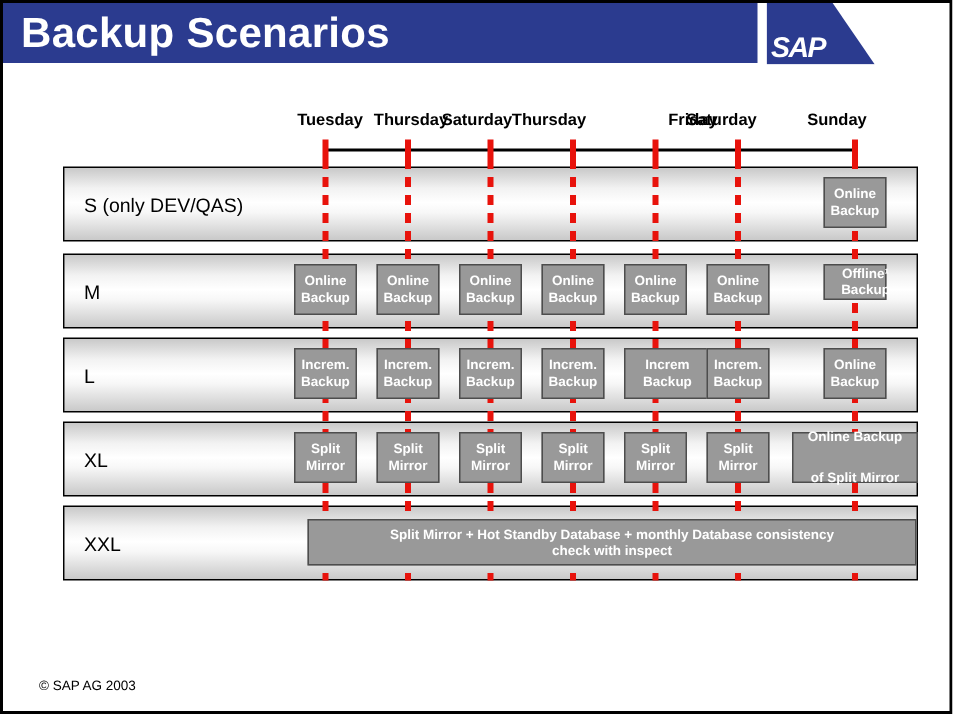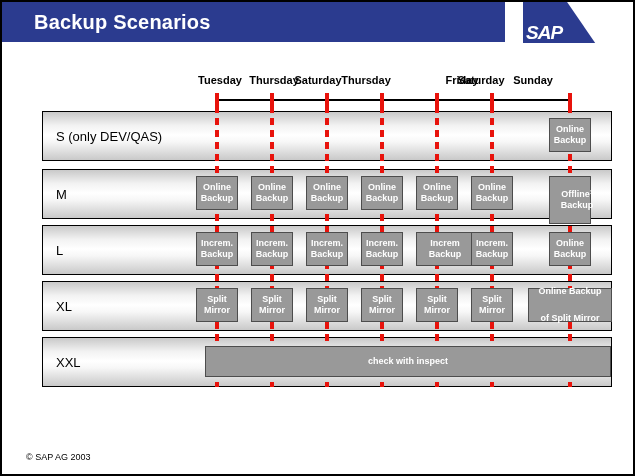--- a/index.html
+++ b/index.html
@@ -1,23 +1,23 @@
 <!DOCTYPE html>
 <html><head>
 <meta charset="utf-8">
 <style>
   html,body{margin:0;padding:0;background:#fff;font-family:"Liberation Sans",sans-serif;}
   .slide{position:relative;width:635px;height:476px;border:2px solid #000;box-sizing:border-box;background:#fff;overflow:hidden;}
 
   
   .title-bar{position:absolute;left:0;top:0;width:503px;height:40px;background:var(--blue);
     display:flex;align-items:center;}
-  .title-bar .title{color:#fff;font-size:20px;font-weight:bold;padding-left:32px;letter-spacing:0.2px;}
+  .title-bar .title{color:#fff;font-size:28px;font-weight:bold;padding-left:12px;letter-spacing:0.2px;}
   .logo{position:absolute;left:509px;top:0;width:76px;height:41px;background:var(--blue);
-    clip-path:polygon(0 0,58% 0,95% 100%,0 100%);margin-left:12px;}
+    clip-path:polygon(0 0,58% 0,95% 100%,0 100%);}
   .logo .logo-text{position:absolute;left:3px;bottom:-1px;color:#fff;font-weight:bold;
     font-style:italic;font-size:19px;letter-spacing:-1px;}
 
   
   .day-label{position:absolute;top:72px;transform:translateX(-50%);font-size:11px;font-weight:bold;color:#000;white-space:nowrap;}
   .axis-line{position:absolute;left:214px;top:97px;width:356px;height:2px;background:#000;}
   .day-tick{position:absolute;top:91px;width:4px;height:13px;background:var(--red);}
   .day-dash{position:absolute;top:104px;width:4px;height:281px;z-index:2;
     background-image:repeating-linear-gradient(to bottom,var(--red) 0px,var(--red) 7px,transparent 7px,transparent 12px);}
 
@@ -59,21 +59,21 @@
         <div class="day-dash" style="left: 323px;"></div>
         <div class="day-label" style="left: 364px;">Thursday</div>
         <div class="day-tick" style="left: 378px;"></div>
         <div class="day-dash" style="left: 378px;"></div>
         <div class="day-label" style="left: 440px; margin-left: 20px;">Friday</div>
         <div class="day-tick" style="left: 433px;"></div>
         <div class="day-dash" style="left: 433px;"></div>
         <div class="day-label" style="left: 479px;">Saturday</div>
         <div class="day-tick" style="left: 488px;"></div>
         <div class="day-dash" style="left: 488px;"></div>
-        <div class="day-label" style="left: 531px;">Sunday</div>
+        <div class="day-label" style="left: 556px;">Sunday</div>
         <div class="day-tick" style="left: 566px;"></div>
         <div class="day-dash" style="left: 566px;"></div>
       </div>
     <div id="rows">
         <div class="row" style="top: 109px;">
           <span class="row-label">S (only DEV/QAS)</span>
         </div>
         <div class="box" style="left: 547px; width: 42px; top: 116px; height: 34px;">
           <span>Online</span>
           <span>Backup</span>
@@ -98,21 +98,21 @@
           <span>Backup</span>
         </div>
         <div class="box" style="left: 414px; width: 42px; top: 174px; height: 34px;">
           <span>Online</span>
           <span>Backup</span>
         </div>
         <div class="box" style="left: 469px; width: 42px; top: 174px; height: 34px;">
           <span>Online</span>
           <span>Backup</span>
         </div>
-        <div class="box" style="left: 547px; width: 42px; top: 174px; height: 48px; padding-left: 14px;">
+        <div class="box" style="left: 547px; width: 42px; top: 174px; height: 24px; padding-left: 14px;">
           <span>Offline¹</span>
           <span>Backup</span>
         </div>
         <div class="row" style="top: 223px;">
           <span class="row-label">L</span>
         </div>
         <div class="box" style="left: 194px; width: 42px; top: 230px; height: 34px;">
           <span>Increm.</span>
           <span>Backup</span>
         </div>
@@ -168,19 +168,20 @@
           <span>Mirror</span>
         </div>
         <div class="box" style="left: 526px; width: 84px; top: 286px; height: 34px; gap: 16px;">
           <span>Online Backup</span>
           <span>of Split Mirror</span>
         </div>
         <div class="row" style="top: 335px;">
           <span class="row-label">XXL</span>
         </div>
         <div class="box" style="left: 203px; width: 406px; top: 344px; height: 31px;">
+          <span>Split Mirror + Hot Standby Database + monthly Database consistency</span>
           <span>check with inspect</span>
         </div>
       </div>
   </div>
 
   <div class="footer">© SAP AG 2003</div>
 </div>
 
 </body></html>

